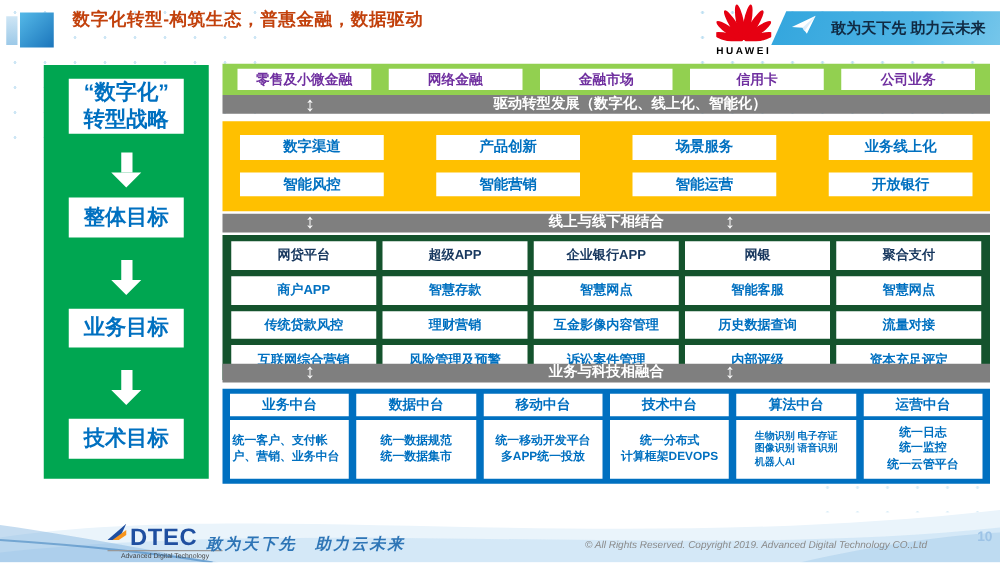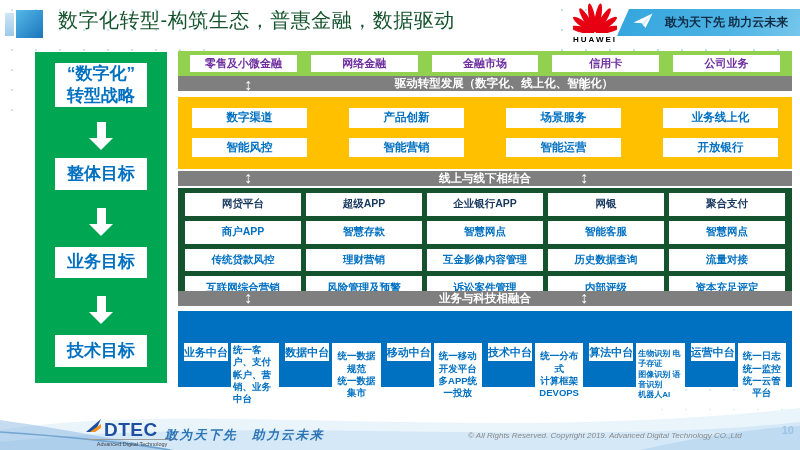--- a/index.html
+++ b/index.html
@@ -21,21 +21,21 @@
   .net.tr { right: 0; top: 0; width: 250px; height: 125px; opacity:.45; }
   .net.br { right: 0; bottom: 40px; width: 150px; height: 70px; opacity:.25; }
 
   
   .deco-sq1 { position: absolute; left: 5px; top: 13px; width: 9px; height: 23px;
     background: linear-gradient(180deg,#cfe6f5,#9cc9e8); }
   .deco-sq2 { position: absolute; left: 16px; top: 10px; width: 27px; height: 28px;
     background: linear-gradient(135deg,#55b9e8,#1b75bb); }
   .page-title {
     position: absolute; left: 58px; top: 7px;
-    font-size: 20px; font-weight: normal; color: #14532d; letter-spacing: .5px;
+    font-size: 14px; font-weight: bold; color: #c2410c; letter-spacing: .5px;
     white-space: nowrap;
   }
   .huawei { position: absolute; left: 570px; top: 3px; width: 50px; text-align: center; }
   .huawei-text { font-size: 8px; font-weight: bold; letter-spacing: 2px; color: #000; margin-top: -2px; }
   .banner {
     position: absolute; left: 617px; top: 9px; width: 200px; height: 27px;
     background: linear-gradient(90deg,#35a7de 0%, #4db3e4 55%, #7fcbec 100%);
     transform: skewX(-24deg);
     transform-origin: bottom left;
   }
@@ -90,21 +90,21 @@
   .cap-band .wbox { color: #0070c0; font-size: 11.5px; }
 
   .app-band { top: 188px; height: 116px; background: #14532d;
     display: grid; grid-template-columns: repeat(5,1fr); grid-template-rows: repeat(4,1fr);
     gap: 5px; padding: 5px 7px; }
   .app-band .wbox { color: #0070c0; font-size: 10.5px; }
   .app-band .wbox.dark { color: #17375e; }
 
   .plat-band { top: 311px; height: 76px; background: #0070c0;
     display: grid; grid-template-columns: repeat(6,1fr); gap: 6px; padding: 4px 6px; }
-  .plat-col { display: flex; gap: 3px; margin-top: 28px; }
+  .plat-col { display: flex; flex-direction: column; gap: 3px; }
   .plat-title { background: #fff; color: #0070c0; font-weight: bold; font-size: 11px;
     text-align: center; line-height: 18px; height: 18px; }
   .plat-desc { background: #fff; color: #0070c0; font-weight: bold; font-size: 9.5px;
     flex: 1; display: flex; align-items: center; justify-content: center; text-align: center;
     white-space: pre-line; line-height: 1.3; padding: 1px 2px; }
   .plat-col:nth-child(1) .plat-desc { text-align: left; }
   .plat-col:nth-child(5) .plat-desc { font-size: 8px; text-align: left; }
 
   
   .waves { position: absolute; left: 0; bottom: 0; width: 800px; height: 58px; pointer-events: none; }

